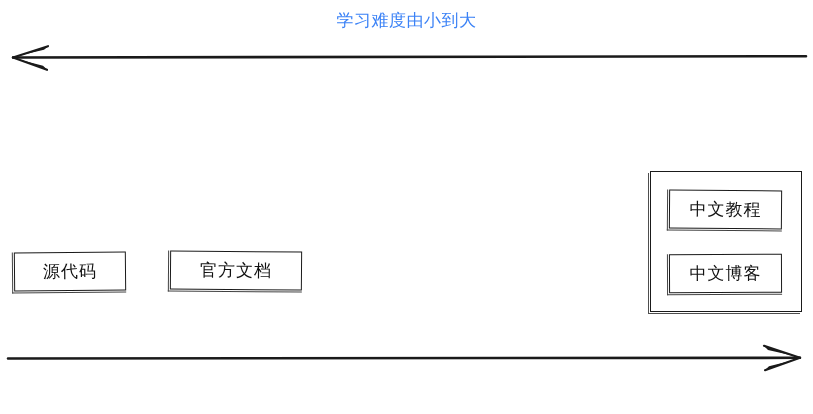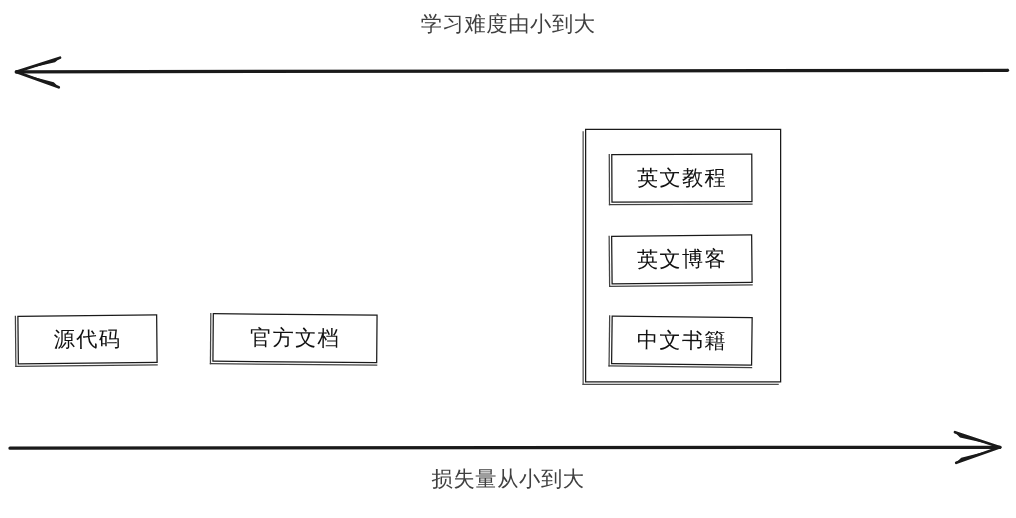--- a/index.html
+++ b/index.html
@@ -16,21 +16,21 @@
     width: 813px;
     height: 414px;
     background: #ffffff;
     overflow: hidden;
   }
 
   
   .axis-label {
     position: absolute;
     font-size: 17px;
-    color: #404040;
+    color: #3b82f6;
     letter-spacing: 0.5px;
     white-space: nowrap;
     line-height: 1;
   }
   #top-axis-label {
     left: 0; right: 0;
     top: 12px;
     text-align: center;
   }
   #bottom-axis-label {
@@ -117,38 +117,34 @@
 
   <div class="node-box skew-a" style="left:14px; top:252px; width:112px; height:39px;">
     <span class="node-label">源代码</span>
   </div>
 
   <div class="node-box skew-b" style="left:170px; top:251px; width:132px; height:39px;">
     <span class="node-label">官方文档</span>
   </div>
 
 
-  <div class="group-box" style="left:468px; top:103px; width:157px; height:203px;">
-    <div class="node-box skew-c" style="left:20px; top:19px; width:113px; height:39px;">
-      <span class="node-label">英文教程</span>
+
+  <div class="group-box" style="left:650px; top:171px; width:152px; height:141px;">
+    <div class="node-box skew-b" style="left:18px; top:18px; width:113px; height:39px;">
+      <span class="node-label">中文教程</span>
     </div>
-    <div class="node-box skew-a" style="left:20px; top:84px; width:113px; height:39px;">
-      <span class="node-label">英文博客</span>
-    </div>
-    <div class="node-box skew-d" style="left:20px; top:149px; width:113px; height:39px;">
-      <span class="node-label">中文书籍</span>
+    <div class="node-box skew-c" style="left:18px; top:82px; width:113px; height:39px;">
+      <span class="node-label">中文博客</span>
     </div>
   </div>
-
 
   <div class="axis-arrow" id="bottom-axis-arrow">
     <svg width="813" height="40" viewBox="0 0 813 40" xmlns="http://www.w3.org/2000/svg">
       <path d="M8 20.5 L800 19.8" stroke="#1a1a1a" stroke-width="2.6" fill="none" stroke-linecap="round"></path>
       <path d="M800 19.8 L764 8.0 L768 12.0 L800 19.2" fill="#1a1a1a"></path>
       <path d="M800 19.8 L765 32.0 L769 28.2 L800 20.4" fill="#1a1a1a"></path>
       <path d="M800 19.8 L764 7.8" stroke="#1a1a1a" stroke-width="2.2" fill="none" stroke-linecap="round"></path>
       <path d="M800 19.8 L765 32.2" stroke="#1a1a1a" stroke-width="2.2" fill="none" stroke-linecap="round"></path>
     </svg>
   </div>
 
-  <div class="axis-label" id="bottom-axis-label">损失量从小到大</div>
 
 </div>
 
 </body></html>

